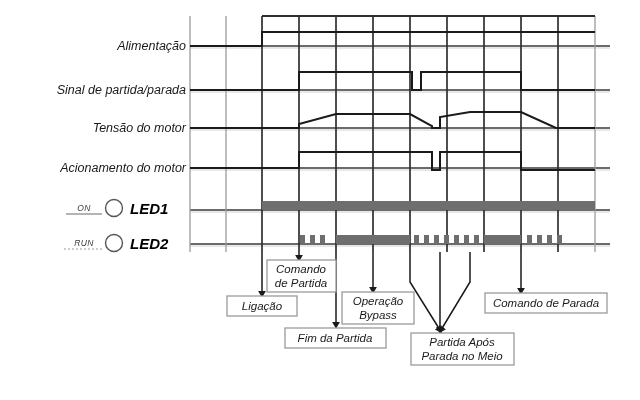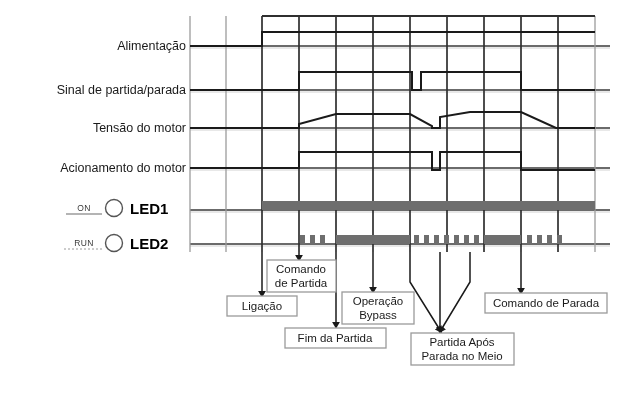--- a/index.html
+++ b/index.html
@@ -3,21 +3,21 @@
 <meta charset="utf-8">
 <style>
   html,body{margin:0;padding:0;}
   body{
     width:640px;height:400px;
     background:#ffffff;
     font-family:"Liberation Sans", sans-serif;
     overflow:hidden;
     position:relative;
   }
-  #stage{position:absolute;left:0;top:0;width:640px;height:400px;}
+  #stage{position:absolute;left:0;top:0;width:640px;height:400px;font-style:italic;}
   svg{display:block;}
   .sig-label{
     font-family:"Liberation Sans", sans-serif;
     font-size:12.5px;
     fill:#1a1a1a;
     text-anchor:end;
   }
   .led-name{
     font-family:"Liberation Sans", sans-serif;
     font-size:15px;

